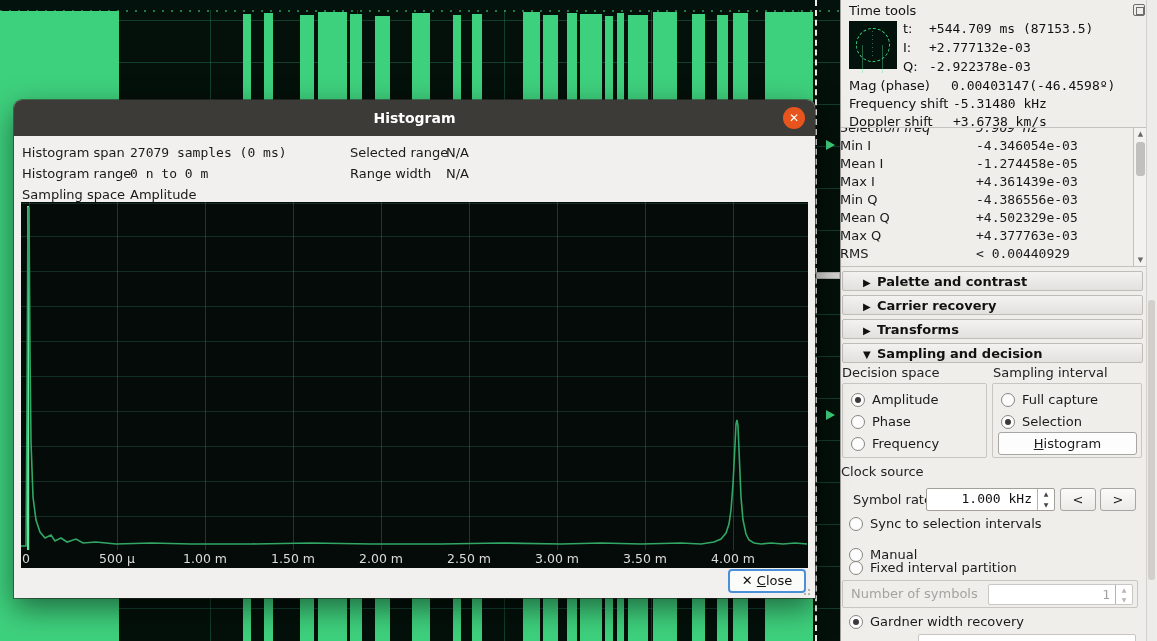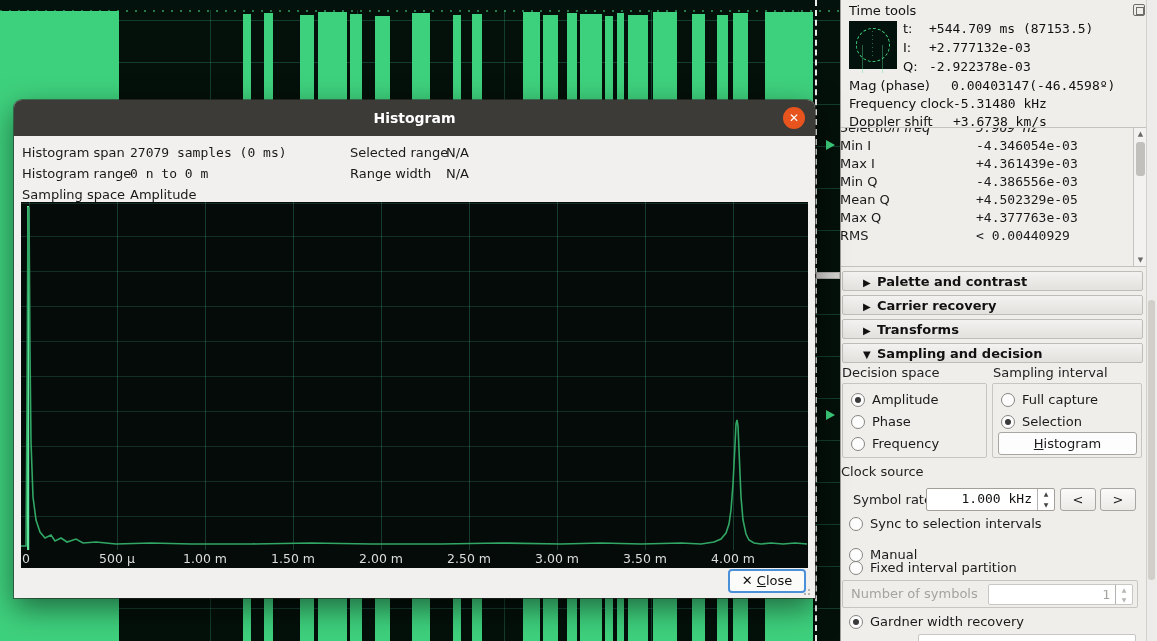--- a/index.html
+++ b/index.html
@@ -151,33 +151,37 @@
     <div class="kv" style="left:62px;top:20px;">
       <span class="k" style="display:inline-block;width:26px;">t:</span><span class="v">+544.709 ms (87153.5)</span></div>
     <div class="kv" style="left:62px;top:39px;">
       <span class="k" style="display:inline-block;width:26px;">I:</span><span class="v">+2.777132e-03</span></div>
     <div class="kv" style="left:62px;top:58px;">
       <span class="k" style="display:inline-block;width:26px;">Q:</span><span class="v">-2.922378e-03</span></div>
 
     <div class="kv" style="left:8px;top:77px;">
       <span class="k" style="display:inline-block;width:102px;">Mag (phase)</span><span class="v">0.00403147(-46.4598º)</span></div>
     <div class="kv" style="left:8px;top:95px;">
-      <span class="k" style="display:inline-block;width:104px;">Frequency clock</span><span class="v">-5.31480 kHz</span></div>
+      <span class="k" style="display:inline-block;width:104px;">Frequency shift</span><span class="v">-5.31480 kHz</span></div>
     <div class="kv" style="left:8px;top:113px;">
       <span class="k" style="display:inline-block;width:104px;">Doppler shift</span><span class="v">+3.6738 km/s</span></div>
 
     <div class="scrollarea">
       <div class="mlist" id="mlist">
           <div class="mrow">
             <span class="k">Selection freq</span>
             <span class="v">5.969 Hz</span>
           </div>
           <div class="mrow">
             <span class="k">Min I</span>
             <span class="v">-4.346054e-03</span>
+          </div>
+          <div class="mrow">
+            <span class="k">Mean I</span>
+            <span class="v">-1.274458e-05</span>
           </div>
           <div class="mrow">
             <span class="k">Max I</span>
             <span class="v">+4.361439e-03</span>
           </div>
           <div class="mrow">
             <span class="k">Min Q</span>
             <span class="v">-4.386556e-03</span>
           </div>
           <div class="mrow">

